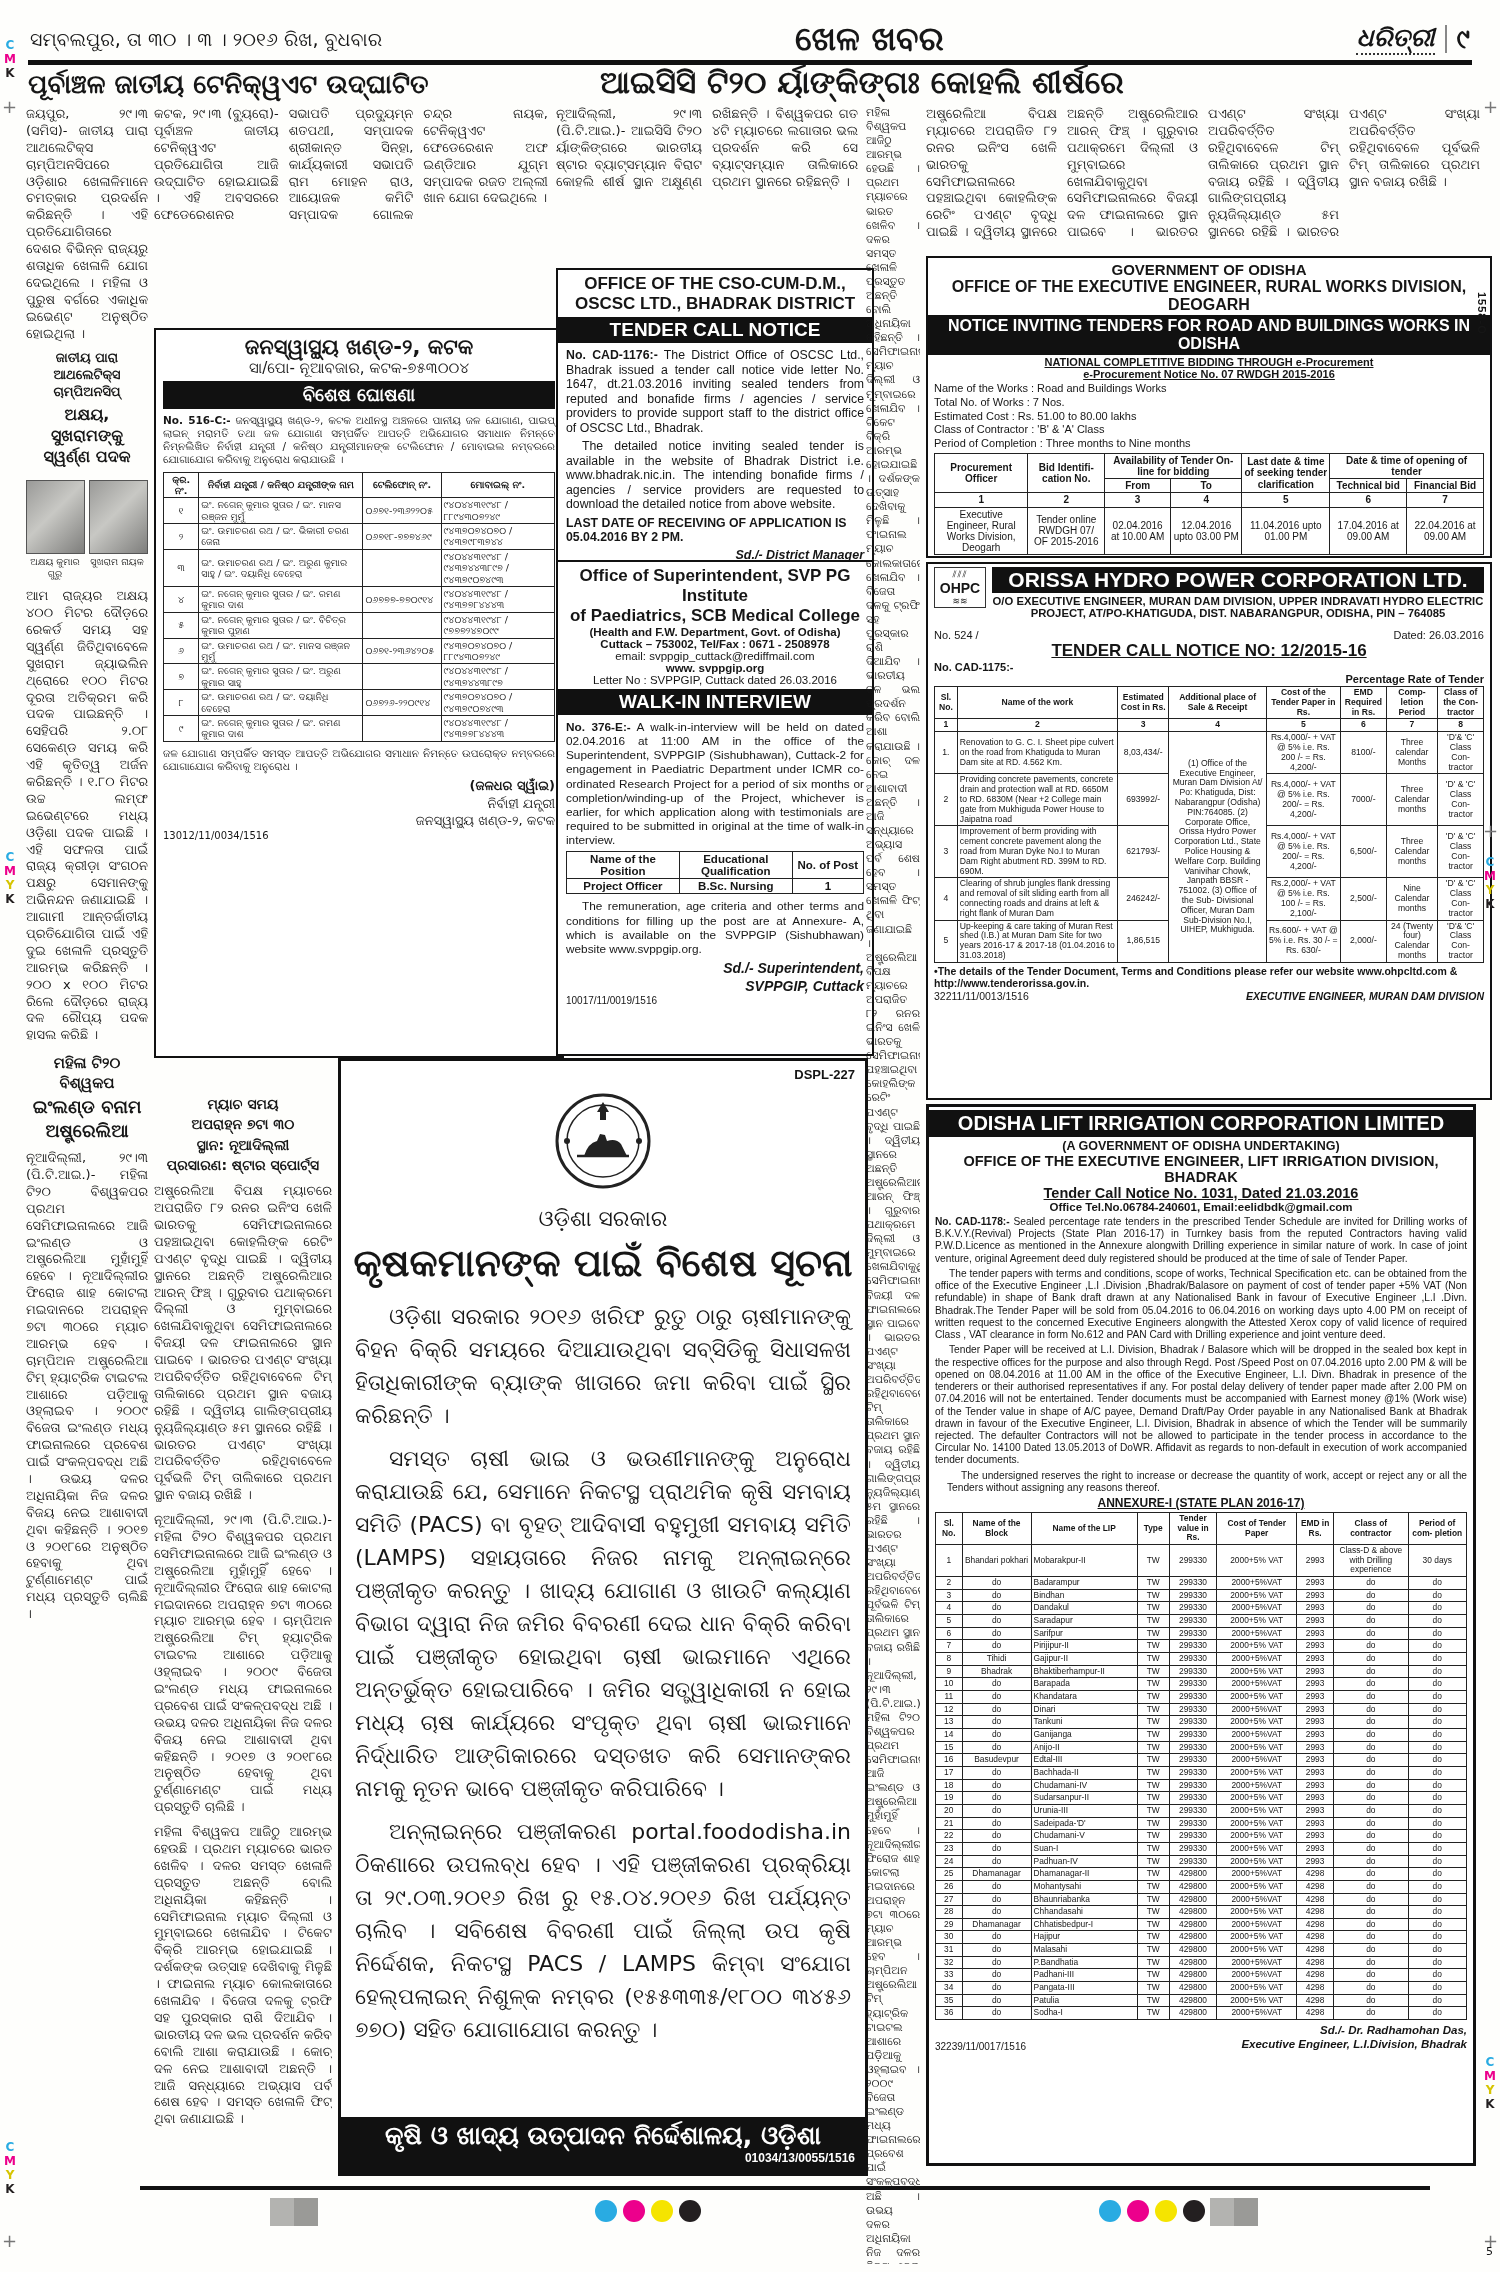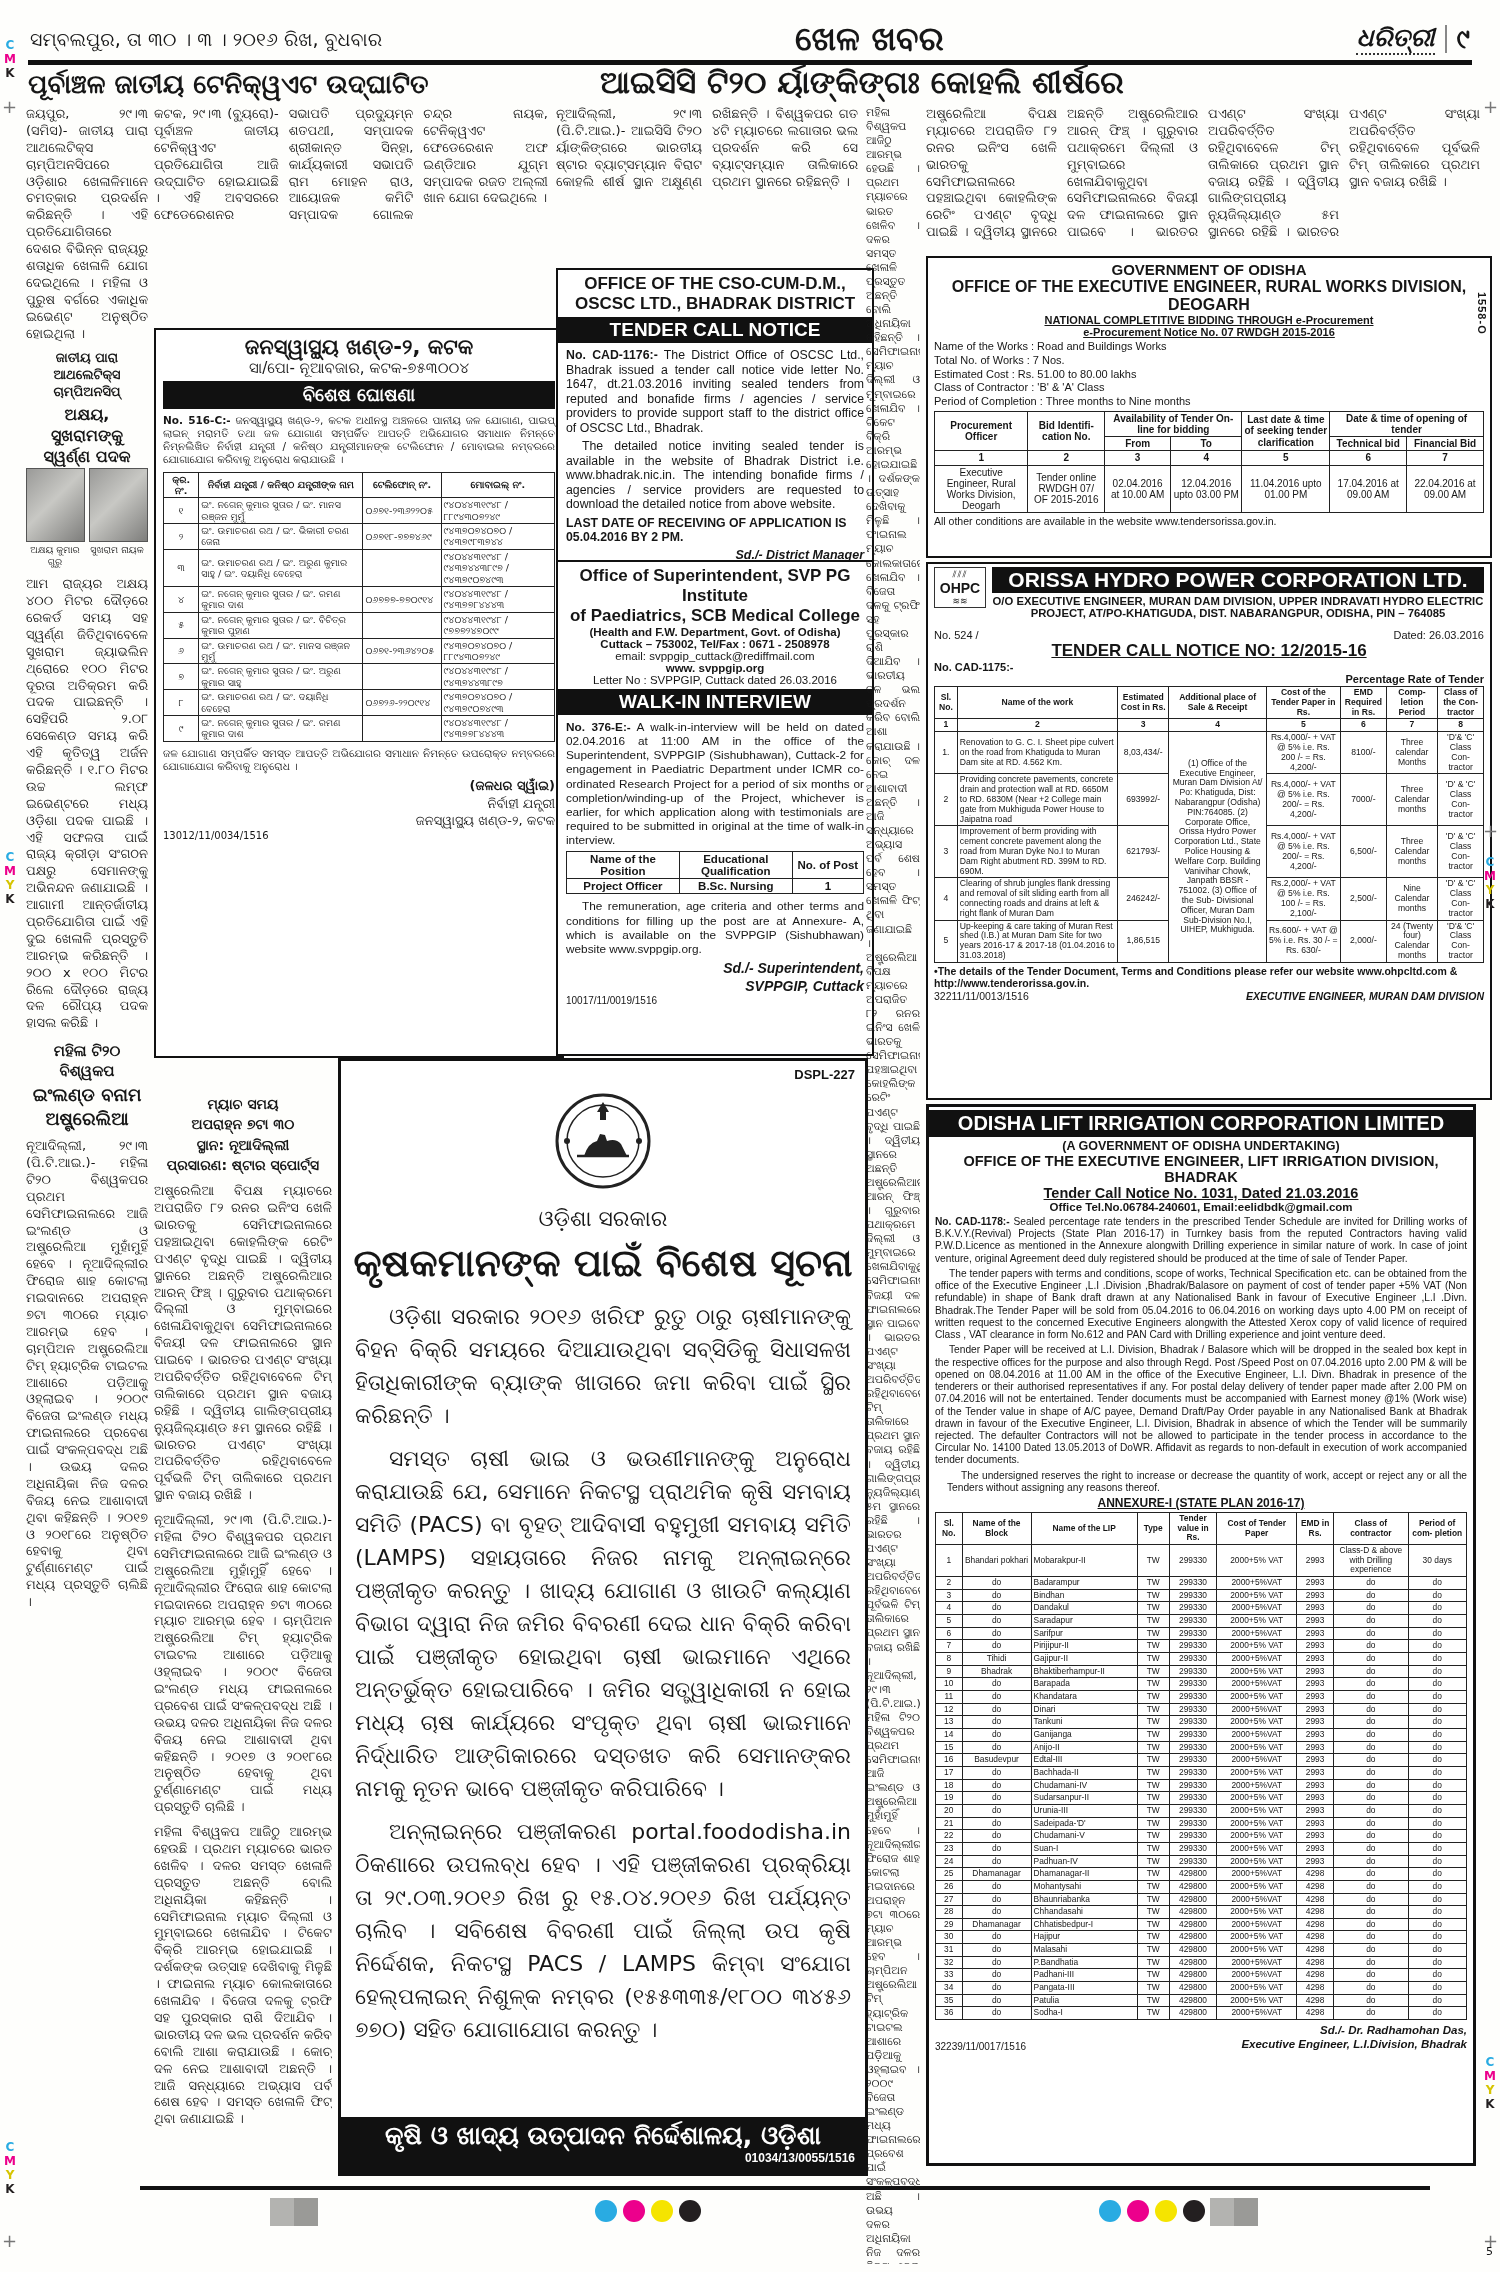--- a/index.html
+++ b/index.html
@@ -45,21 +45,21 @@
     </div>
   </div>
   <div class="abs rule" style="left:28px;top:60px;width:1444px;height:5px;"></div>
 
   <div class="abs b" style="left:28px;top:69px;width:560px;font-size:26px;">ପୂର୍ବାଞ୍ଚଳ ଜାତୀୟ ଟେନିକ୍ୱଏଟ ଉଦ୍‌ଘାଟିତ</div>
   <div class="abs b" style="left:600px;top:64px;width:880px;font-size:31px;">ଆଇସିସି ଟି୨୦ ର୍ୟାଙ୍କିଙ୍ଗଃ କୋହଲି ଶୀର୍ଷରେ</div>
 
   <div class="abs story j" style="left:26px;top:106px;width:122px;height:2158px;overflow:hidden;">
     <p style="margin:0 0 8px 0;">ଜୟପୁର, ୨୯।୩ (ସମିସ)- ଜାତୀୟ ପାରା ଆଥଲେଟିକ୍ସ ଚାମ୍ପିଅନସିପରେ ଓଡ଼ିଶାର ଖେଳାଳିମାନେ ଚମତ୍କାର ପ୍ରଦର୍ଶନ କରିଛନ୍ତି । ଏହି ପ୍ରତିଯୋଗିତାରେ ଦେଶର ବିଭିନ୍ନ ରାଜ୍ୟରୁ ଶତାଧିକ ଖେଳାଳି ଯୋଗ ଦେଇଥିଲେ । ମହିଳା ଓ ପୁରୁଷ ବର୍ଗରେ ଏକାଧିକ ଇଭେଣ୍ଟ ଅନୁଷ୍ଠିତ ହୋଇଥିଲା ।</p>
     <div class="c b" style="font-size:13px;margin:4px 0;">ଜାତୀୟ ପାରା ଆଥଲେଟିକ୍ସ ଚାମ୍ପିଅନସିପ୍</div>
-    <div class="c b" style="font-size:16px;margin:4px 0 0 0;">ଅକ୍ଷୟ, ସୁଖରାମଙ୍କୁ ସ୍ୱର୍ଣ୍ଣ ପଦକ</div>
+    <div class="c b" style="font-size:16px;margin:4px 0 12px 0;">ଅକ୍ଷୟ, ସୁଖରାମଙ୍କୁ ସ୍ୱର୍ଣ୍ଣ ପଦକ</div>
     <div style="display:flex;gap:4px;">
       <div class="photo" style="width:58px;height:72px;"></div>
       <div class="photo" style="width:58px;height:72px;"></div>
     </div>
     <div style="display:flex;gap:4px;font-size:9.5px;margin:2px 0 8px 0;">
       <div class="c" style="width:58px;">ଅକ୍ଷୟ କୁମାର ଗୁରୁ</div>
       <div class="c" style="width:58px;">ସୁଖରାମ ନାୟକ</div>
     </div>
     <p style="margin:0 0 10px 0;">ଆମ ରାଜ୍ୟର ଅକ୍ଷୟ ୪୦୦ ମିଟର ଦୌଡ଼ରେ ରେକର୍ଡ ସମୟ ସହ ସ୍ୱର୍ଣ୍ଣ ଜିତିଥିବାବେଳେ ସୁଖରାମ ଜ୍ୟାଭଲିନ ଥ୍ରୋରେ ୧୦୦ ମିଟର ଦୂରତା ଅତିକ୍ରମ କରି ପଦକ ପାଇଛନ୍ତି । ସେହିପରି ୨.୦୮ ସେକେଣ୍ଡ ସମୟ କରି ଏହି କୃତିତ୍ୱ ଅର୍ଜନ କରିଛନ୍ତି । ୧.୮୦ ମିଟର ଉଚ୍ଚ ଲମ୍ଫ ଇଭେଣ୍ଟରେ ମଧ୍ୟ ଓଡ଼ିଶା ପଦକ ପାଇଛି । ଏହି ସଫଳତା ପାଇଁ ରାଜ୍ୟ କ୍ରୀଡ଼ା ସଂଗଠନ ପକ୍ଷରୁ ସେମାନଙ୍କୁ ଅଭିନନ୍ଦନ ଜଣାଯାଇଛି । ଆଗାମୀ ଆନ୍ତର୍ଜାତୀୟ ପ୍ରତିଯୋଗିତା ପାଇଁ ଏହି ଦୁଇ ଖେଳାଳି ପ୍ରସ୍ତୁତି ଆରମ୍ଭ କରିଛନ୍ତି । ୨୦୦ x ୧୦୦ ମିଟର ରିଲେ ଦୌଡ଼ରେ ରାଜ୍ୟ ଦଳ ରୌପ୍ୟ ପଦକ ହାସଲ କରିଛି ।</p>
     <div class="c b" style="font-size:15px;margin:6px 0 2px 0;">ମହିଳା ଟି୨୦ ବିଶ୍ୱକପ</div>
@@ -257,20 +257,21 @@
     <span>ନୂଆଦିଲ୍ଲୀ, ୨୯।୩ (ପି.ଟି.ଆଇ.)- ମହିଳା ଟି୨୦ ବିଶ୍ୱକପର ପ୍ରଥମ ସେମିଫାଇନାଲରେ ଆଜି ଇଂଲଣ୍ଡ ଓ ଅଷ୍ଟ୍ରେଲିଆ ମୁହାଁମୁହିଁ ହେବେ । ନୂଆଦିଲ୍ଲୀର ଫିରୋଜ ଶାହ କୋଟଲା ମଇଦାନରେ ଅପରାହ୍ନ ୭ଟା ୩୦ରେ ମ୍ୟାଚ ଆରମ୍ଭ ହେବ । ଚାମ୍ପିଅନ ଅଷ୍ଟ୍ରେଲିଆ ଟିମ୍ ହ୍ୟାଟ୍ରିକ ଟାଇଟଲ ଆଶାରେ ପଡ଼ିଆକୁ ଓହ୍ଲାଇବ । ୨୦୦୯ ବିଜେତା ଇଂଲଣ୍ଡ ମଧ୍ୟ ଫାଇନାଲରେ ପ୍ରବେଶ ପାଇଁ ସଂକଳ୍ପବଦ୍ଧ ଅଛି । ଉଭୟ ଦଳର ଅଧିନାୟିକା ନିଜ ଦଳର ବିଜୟ ନେଇ ଆଶାବାଦୀ ଥିବା କହିଛନ୍ତି । ୨୦୧୭ ଓ ୨୦୧୮ରେ ଅନୁଷ୍ଠିତ ହେବାକୁ ଥିବା ଟୁର୍ଣ୍ଣାମେଣ୍ଟ ପାଇଁ ମଧ୍ୟ ପ୍ରସ୍ତୁତି ଚାଲିଛି ।</span>
   </div>
 
   <div class="abs story j" style="left:926px;top:106px;width:554px;height:144px;column-count:4;column-gap:10px;overflow:hidden;">
     <span>ଅଷ୍ଟ୍ରେଲିଆ ବିପକ୍ଷ ମ୍ୟାଚରେ ଅପରାଜିତ ୮୨ ରନର ଇନିଂସ ଖେଳି ଭାରତକୁ ସେମିଫାଇନାଲରେ ପହଞ୍ଚାଇଥିବା କୋହଲିଙ୍କ ରେଟିଂ ପଏଣ୍ଟ ବୃଦ୍ଧି ପାଇଛି । ଦ୍ୱିତୀୟ ସ୍ଥାନରେ ଅଛନ୍ତି ଅଷ୍ଟ୍ରେଲିଆର ଆରନ୍ ଫିଞ୍ଚ୍ । ଗୁରୁବାର ପଥାକ୍ରମେ ଦିଲ୍ଲୀ ଓ ମୁମ୍ବାଇରେ ଖେଳାଯିବାକୁଥିବା ସେମିଫାଇନାଲରେ ବିଜୟୀ ଦଳ ଫାଇନାଲରେ ସ୍ଥାନ ପାଇବେ । ଭାରତର ପଏଣ୍ଟ ସଂଖ୍ୟା ଅପରିବର୍ତ୍ତିତ ରହିଥିବାବେଳେ ଟିମ୍ ତାଲିକାରେ ପ୍ରଥମ ସ୍ଥାନ ବଜାୟ ରହିଛି । ଦ୍ୱିତୀୟ ଗାଲିଙ୍ଗପ୍ରୀୟ ନ୍ୟୁଜିଲ୍ୟାଣ୍ଡ ୫ମ ସ୍ଥାନରେ ରହିଛି । ଭାରତର ପଏଣ୍ଟ ସଂଖ୍ୟା ଅପରିବର୍ତ୍ତିତ ରହିଥିବାବେଳେ ପୂର୍ବଭଳି ଟିମ୍ ତାଲିକାରେ ପ୍ରଥମ ସ୍ଥାନ ବଜାୟ ରଖିଛି ।</span>
   </div>
 
   <div class="abs box eng" style="left:926px;top:256px;width:550px;height:292px;padding:3px 6px;">
     <div class="c b" style="font-size:15px;">GOVERNMENT OF ODISHA</div>
     <div class="c b" style="font-size:16px;">OFFICE OF THE EXECUTIVE ENGINEER, RURAL WORKS DIVISION, DEOGARH</div>
+    <div class="bar" style="font-size:16px;padding:2px 0;margin:1px -6px;">NOTICE INVITING TENDERS FOR ROAD AND BUILDINGS WORKS IN ODISHA</div>
     <div class="c b" style="font-size:11px;text-decoration:underline;">NATIONAL COMPLETITIVE BIDDING THROUGH e-Procurement</div>
     <div class="c b" style="font-size:11px;text-decoration:underline;">e-Procurement Notice No. 07 RWDGH 2015-2016</div>
     <div class="vside abs" style="right:2px;top:34px;font-size:11px;font-weight:bold;">1558-O</div>
     <div style="font-size:11px;line-height:1.25;margin:2px 0;">
         <div>Name of the Works   :   Road and Buildings Works</div>
         <div>Total No. of Works   :   7 Nos.</div>
         <div>Estimated Cost   :   Rs. 51.00 to 80.00 lakhs</div>
         <div>Class of Contractor   :   'B' &amp; 'A' Class</div>
         <div>Period of Completion   :   Three months to Nine months</div>
       </div>

